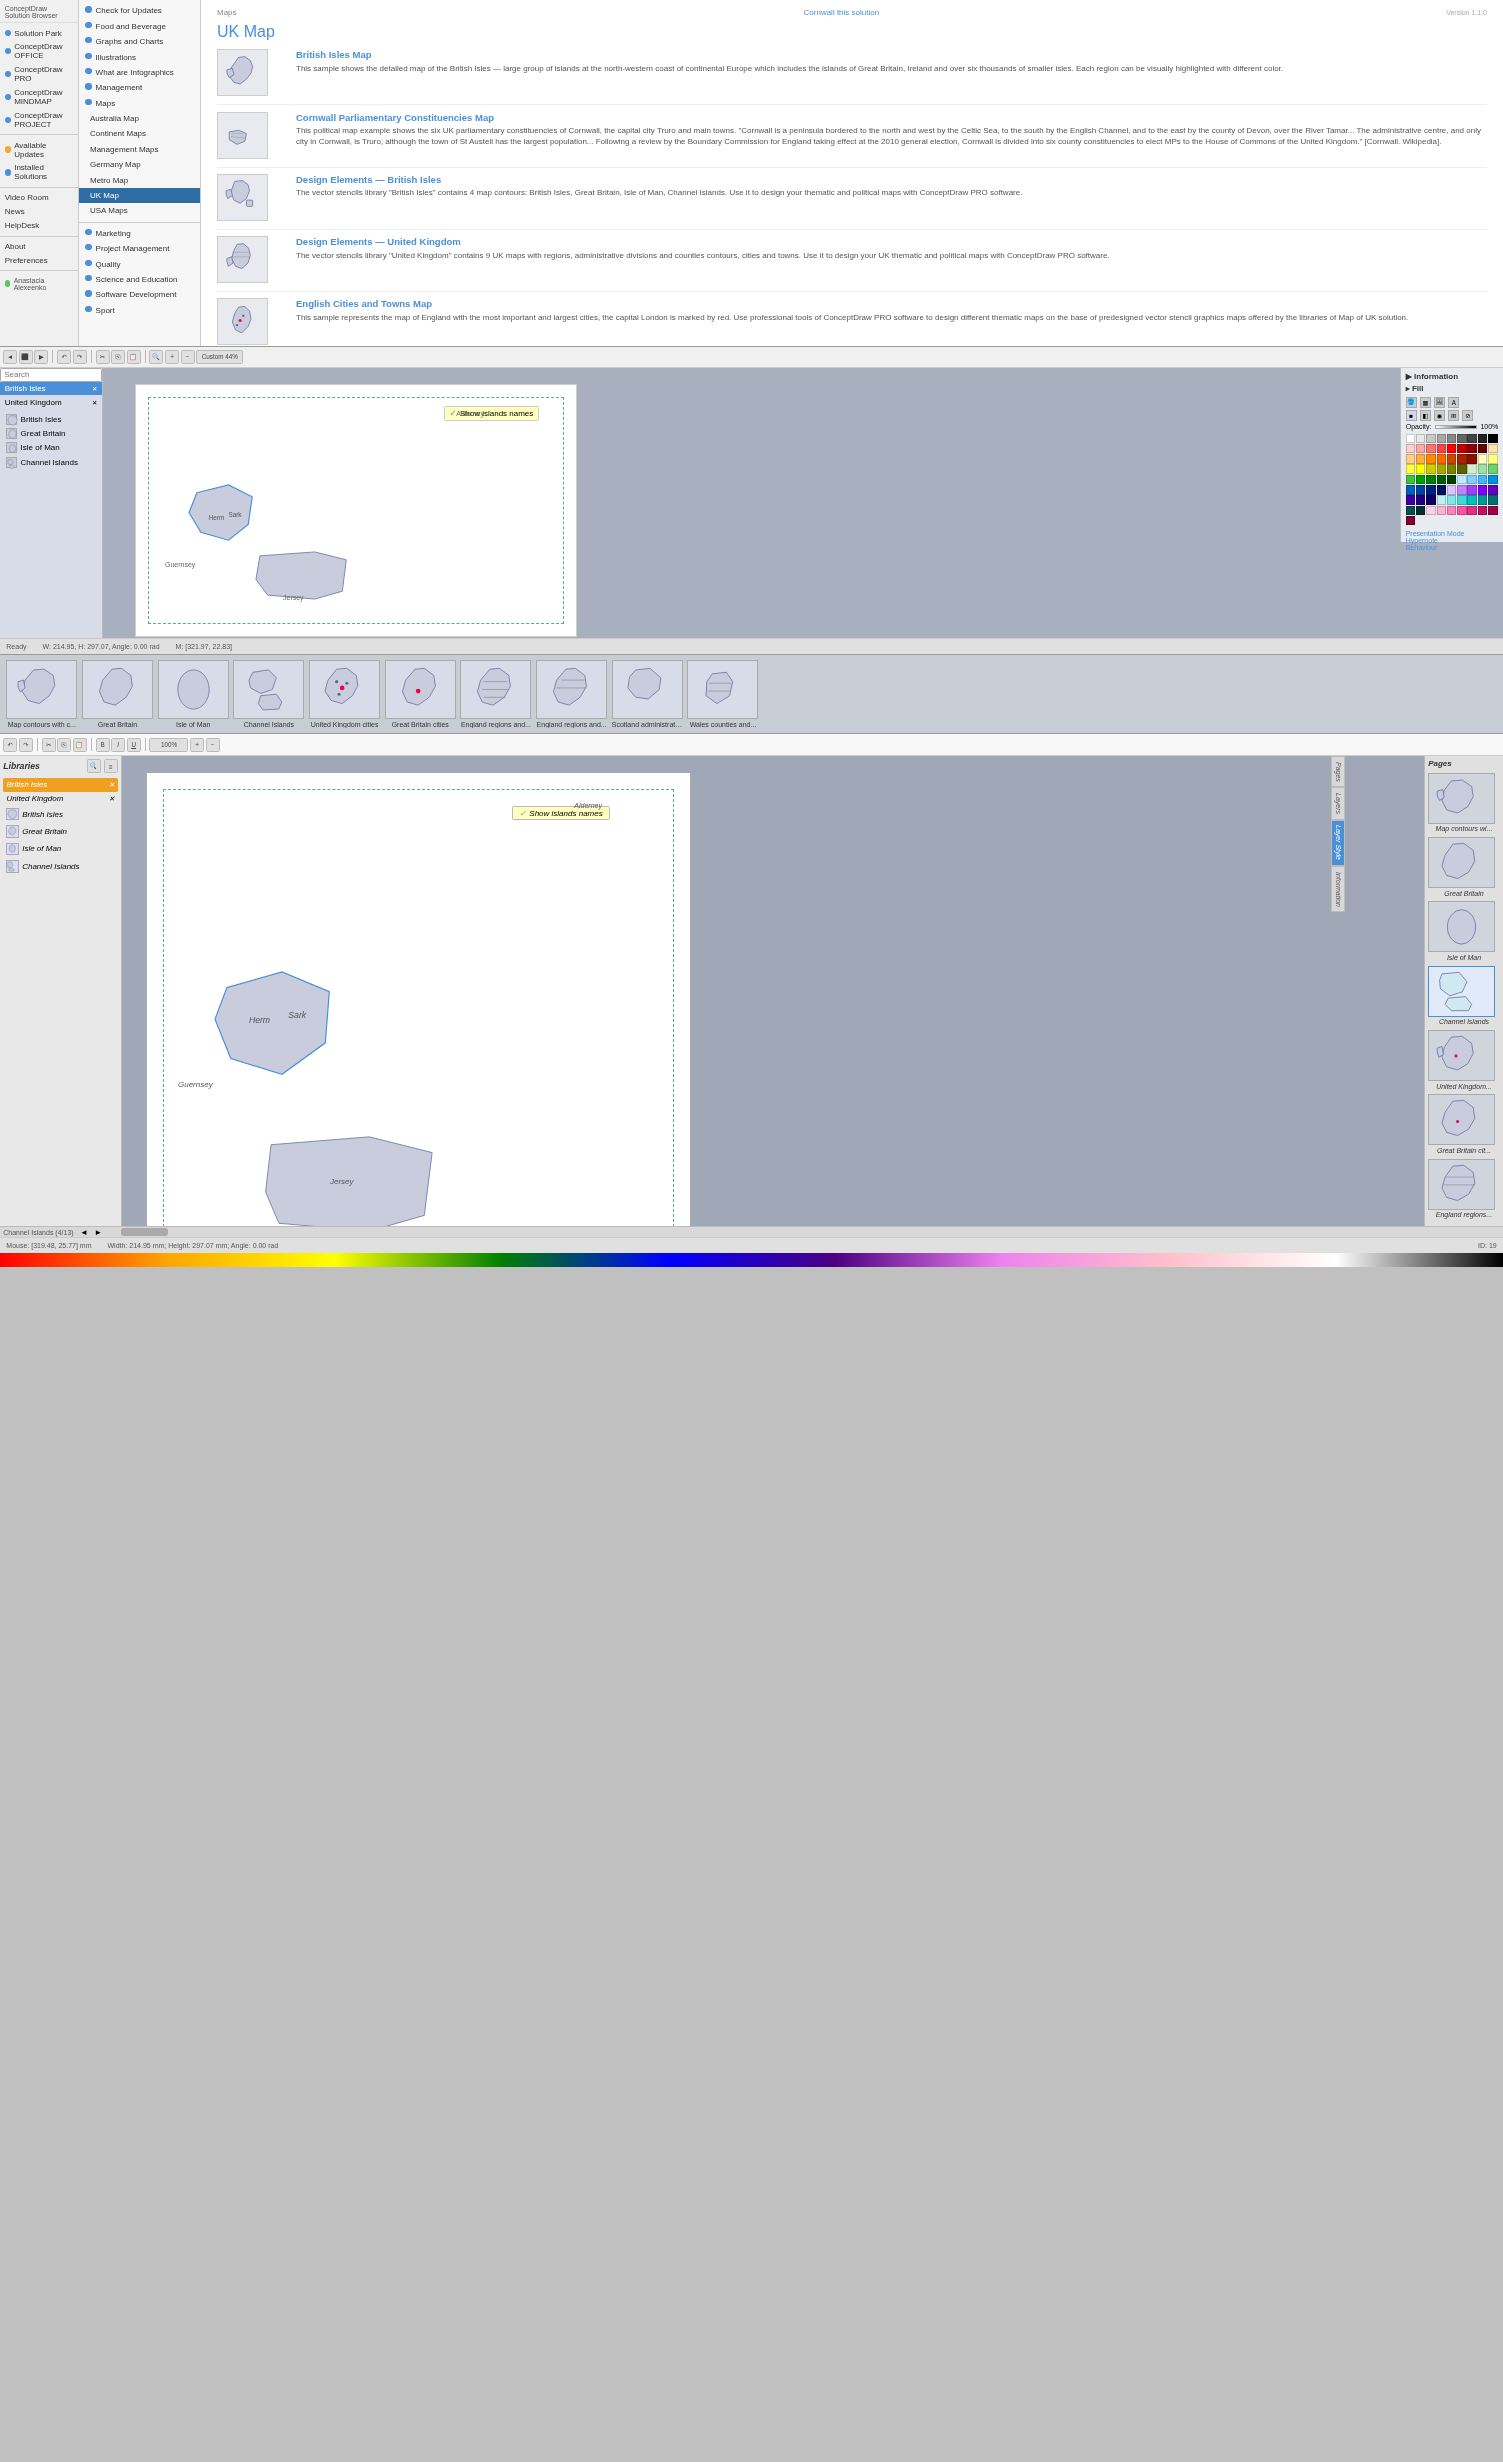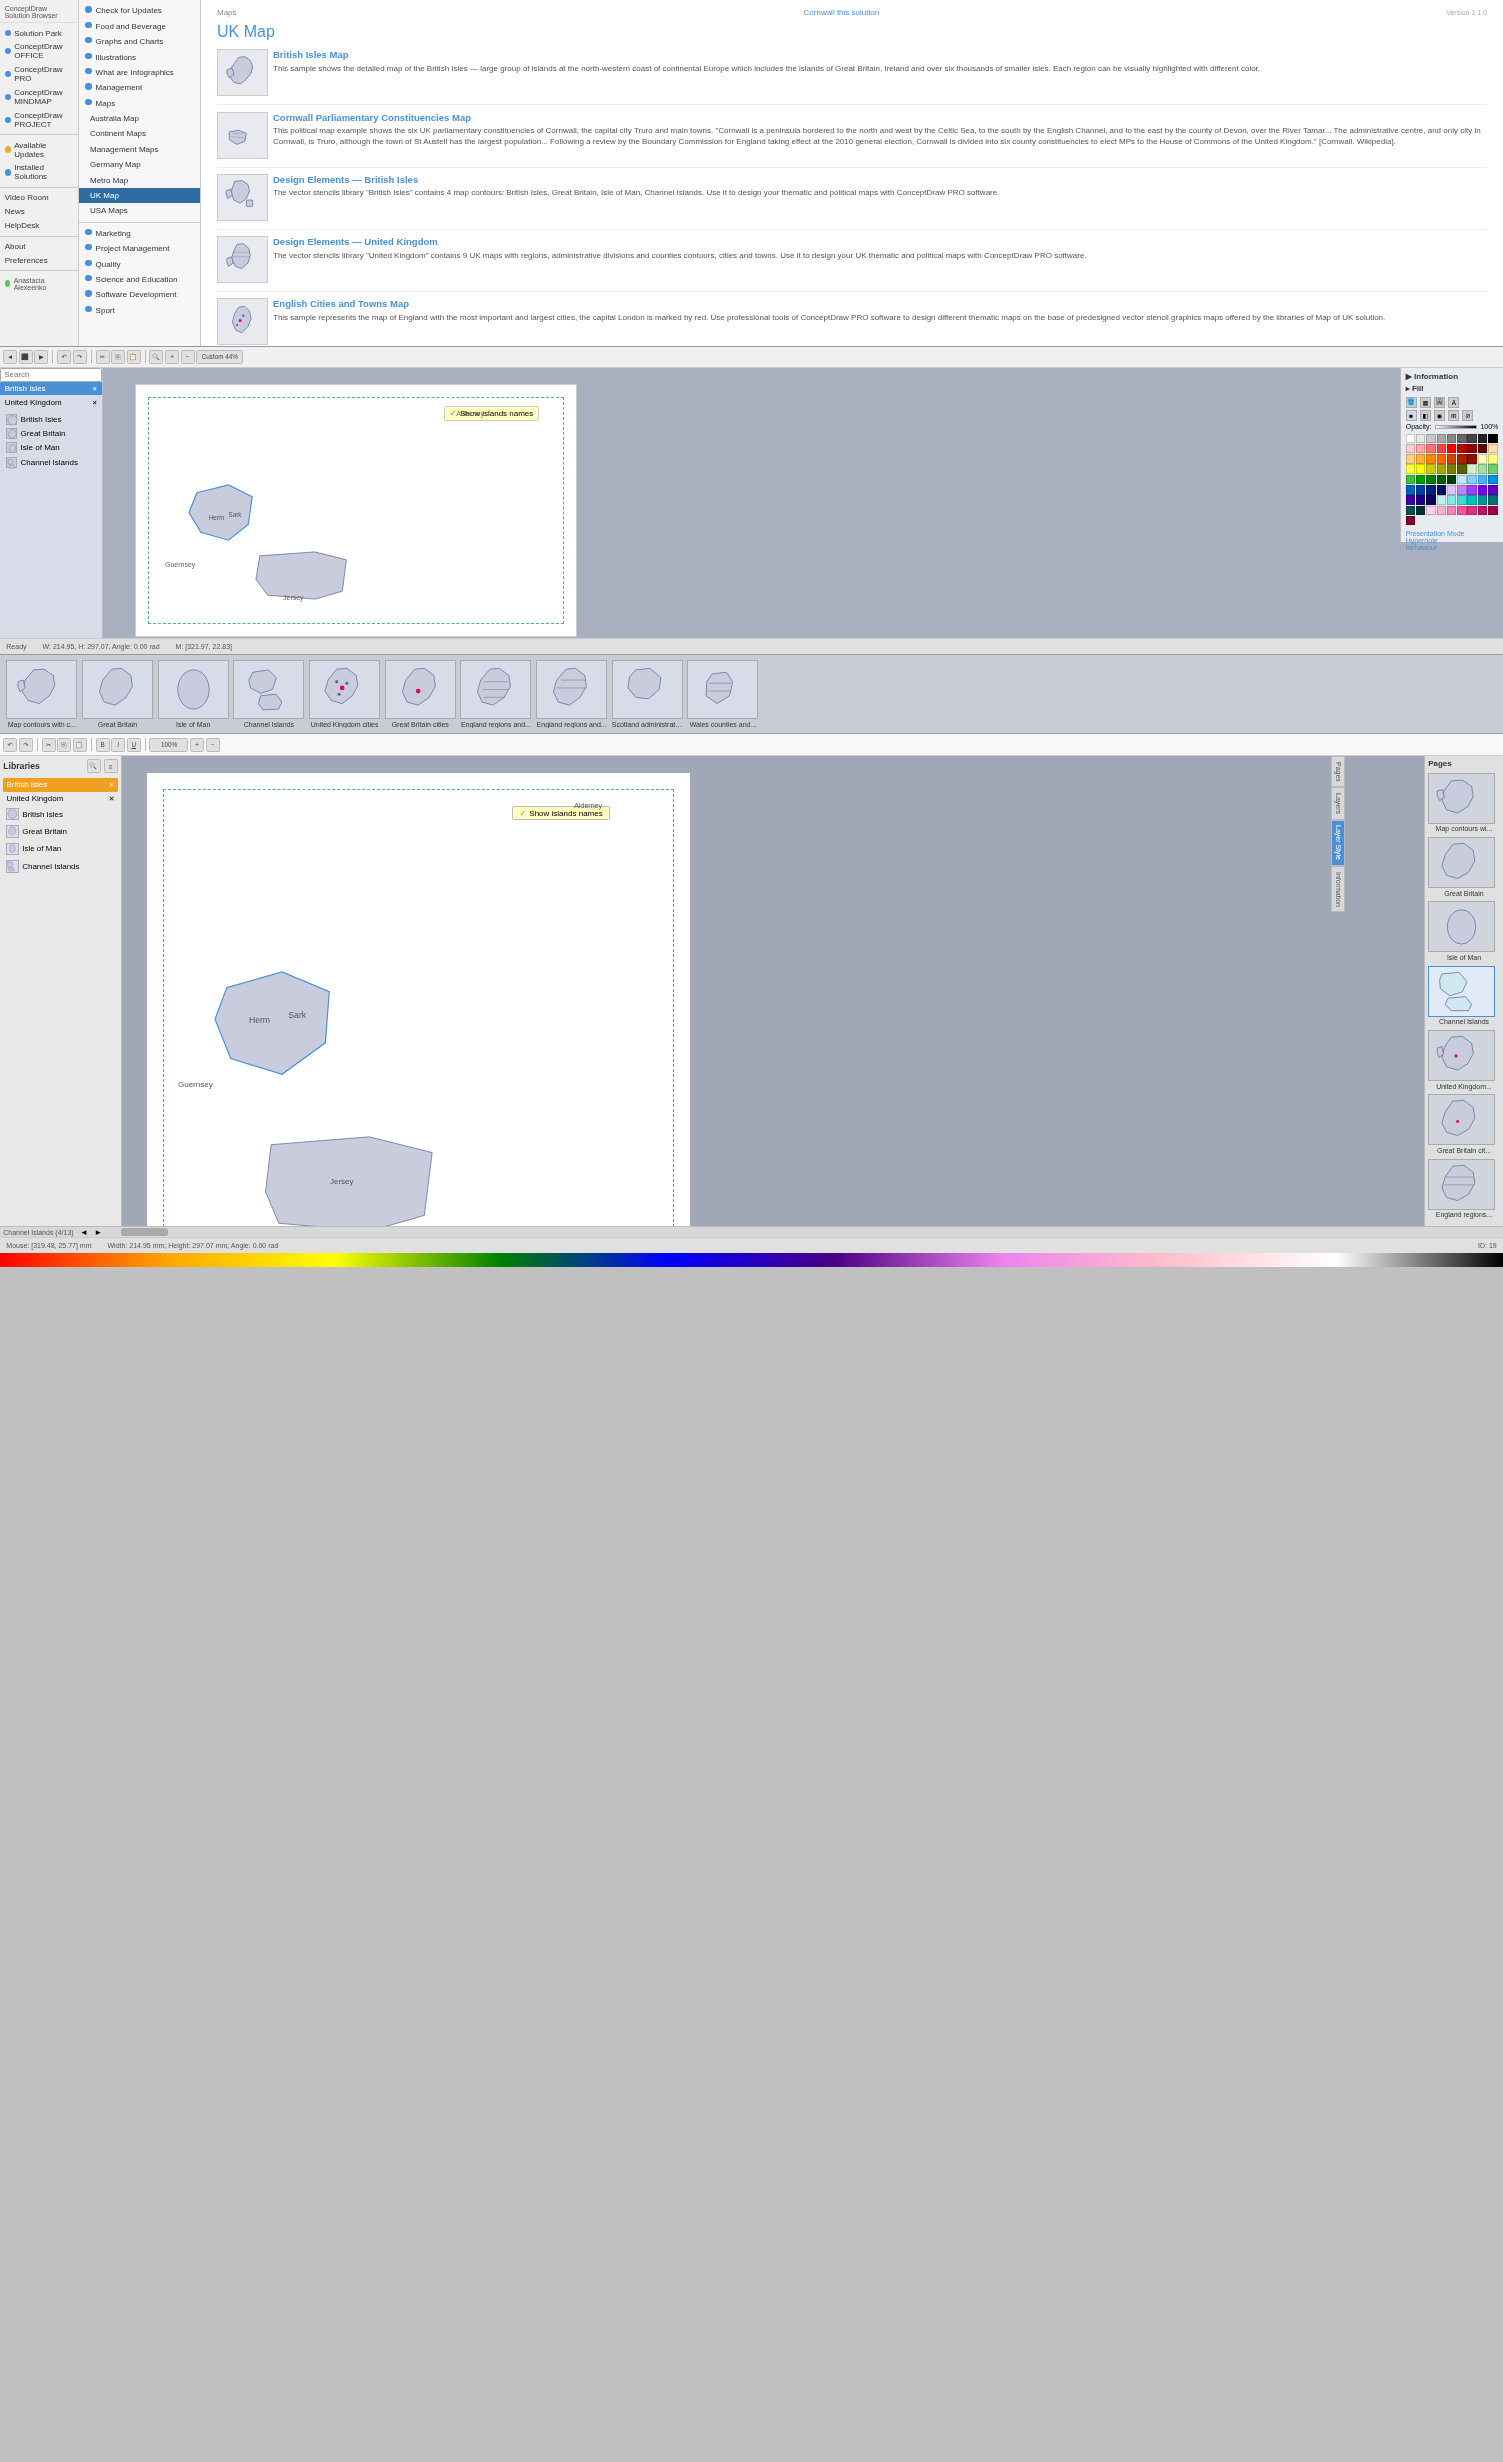--- a/index.html
+++ b/index.html
@@ -23,21 +23,21 @@
     .cat-dot { width: 6.3px; height: 6.3px; border-radius: 50%; margin-right: 4px; flex-shrink: 0; background: #4a90d9; }
     .cat-item-plain { padding: 3.2px 11px; font-size: 8px; color: #333; cursor: pointer; }
 
     .main-content { flex: 1; background: white; padding: 8px 16px; overflow-y: auto; }
     .main-header { display: flex; align-items: center; justify-content: space-between; margin-bottom: 6.3px; }
     .breadcrumb { font-size: 8px; color: #888; }
     .uninstall-link { font-size: 8px; color: #4a90d9; cursor: pointer; }
     .version-label { font-size: 7px; color: #aaa; }
     .section-title { font-size: 16px; color: #4a90d9; font-weight: 300; margin-bottom: 8px; }
     .map-list { display: flex; flex-direction: column; gap: 6.3px; }
-    .map-entry { display: flex; gap: 5px; padding-bottom: 8px; border-bottom: 0.8px solid #eee; }
+    .map-entry { display: flex; gap: 28px; padding-bottom: 8px; border-bottom: 0.8px solid #eee; }
     .map-thumb { width: 51px; height: 47px; background: #e8eaf0; border: 0.8px solid #ccc; flex-shrink: 0; display: flex; align-items: center; justify-content: center; }
     .map-thumb svg { width: 39px; height: 38px; }
     .map-info { flex: 1; }
     .map-title { font-size: 9.5px; color: #4a90d9; font-weight: bold; margin-bottom: 2.4px; cursor: pointer; }
     .map-desc { font-size: 8px; color: #555; line-height: 1.4; }
 
     
     .panel2 { width: 1503px; height: 308px; background: #b0b8c8; display: flex; flex-direction: column; border-bottom: 1.6px solid #999; }
     .panel2-titlebar { background: #e8e8e8; border-bottom: 0.8px solid #bbb; padding: 2.4px 6.3px; display: flex; align-items: center; gap: 4.7px; font-size: 8.7px; color: #333; }
     .traffic-lights { display: flex; gap: 3.2px; margin-right: 6.3px; }
@@ -84,21 +84,21 @@
     .thumb-img svg { width: 55px; height: 47px; }
     .thumb-label { font-size: 7px; color: #333; text-align: center; max-width: 71px; white-space: nowrap; overflow: hidden; text-overflow: ellipsis; }
 
     
     .panel4 { width: 1503px; background: #e8e8e8; flex-direction: column; display: flex; }
     .panel4-titlebar { background: linear-gradient(to bottom, #f8d060, #e0a820); padding: 2.4px 6.3px; display: flex; align-items: center; gap: 4.7px; font-size: 8.7px; color: #333; border-bottom: 0.8px solid #c8900a; }
     .panel4-menubar { background: #f0f0f0; border-bottom: 0.8px solid #ccc; padding: 1.6px 6.3px; display: flex; gap: 12.6px; font-size: 8.7px; color: #333; }
     .menu-item { cursor: pointer; padding: 1.6px 4.7px; }
     .menu-item.active { background: #4a70c0; color: white; border-radius: 1.6px; }
     .panel4-toolbar { background: #f8f8f8; border-bottom: 0.8px solid #ccc; padding: 1.6px 3.2px; display: flex; align-items: center; gap: 1.6px; height: 22px; }
-    .panel4-body { display: flex; flex: 1; }
+    .panel4-body { display: flex; flex: 1; font-style: italic; }
     .panel4-libpanel { width: 122px; background: #e8e8e8; border-right: 0.8px solid #bbb; padding: 3.2px; }
     .lib-header { font-size: 8.7px; font-weight: bold; color: #333; margin-bottom: 4.7px; display: flex; justify-content: space-between; align-items: center; }
     .lib-cat { padding: 2.4px 3.2px; font-size: 8px; cursor: pointer; display: flex; align-items: center; justify-content: space-between; border-radius: 1.6px; }
     .lib-cat.selected { background: #f0a020; color: white; }
     .lib-stencil { display: flex; align-items: center; gap: 3.2px; padding: 2.4px 3.2px; font-size: 8px; cursor: pointer; }
     .lib-stencil-icon { width: 12.6px; height: 12.6px; background: #dde; border: 0.8px solid #aab; display: flex; align-items: center; justify-content: center; flex-shrink: 0; }
     .panel4-canvas { flex: 1; background: #a0a8b8; position: relative; overflow: hidden; }
     .p4-canvas-inner { position: absolute; top: 16px; left: 24px; width: 545px; height: 537px; background: white; border: 0.8px solid #aaa; }
     .p4-dashed { position: absolute; top: 16px; left: 16px; right: 16px; bottom: 16px; border: 1.6px dashed #5a9; }
     .p4-show-names { position: absolute; top: 16px; right: 63px; background: #ffffc0; border: 0.8px solid #bbb; padding: 1.6px 6.3px; font-size: 8px; cursor: pointer; border-radius: 1.6px; display: flex; align-items: center; gap: 3.2px; }

